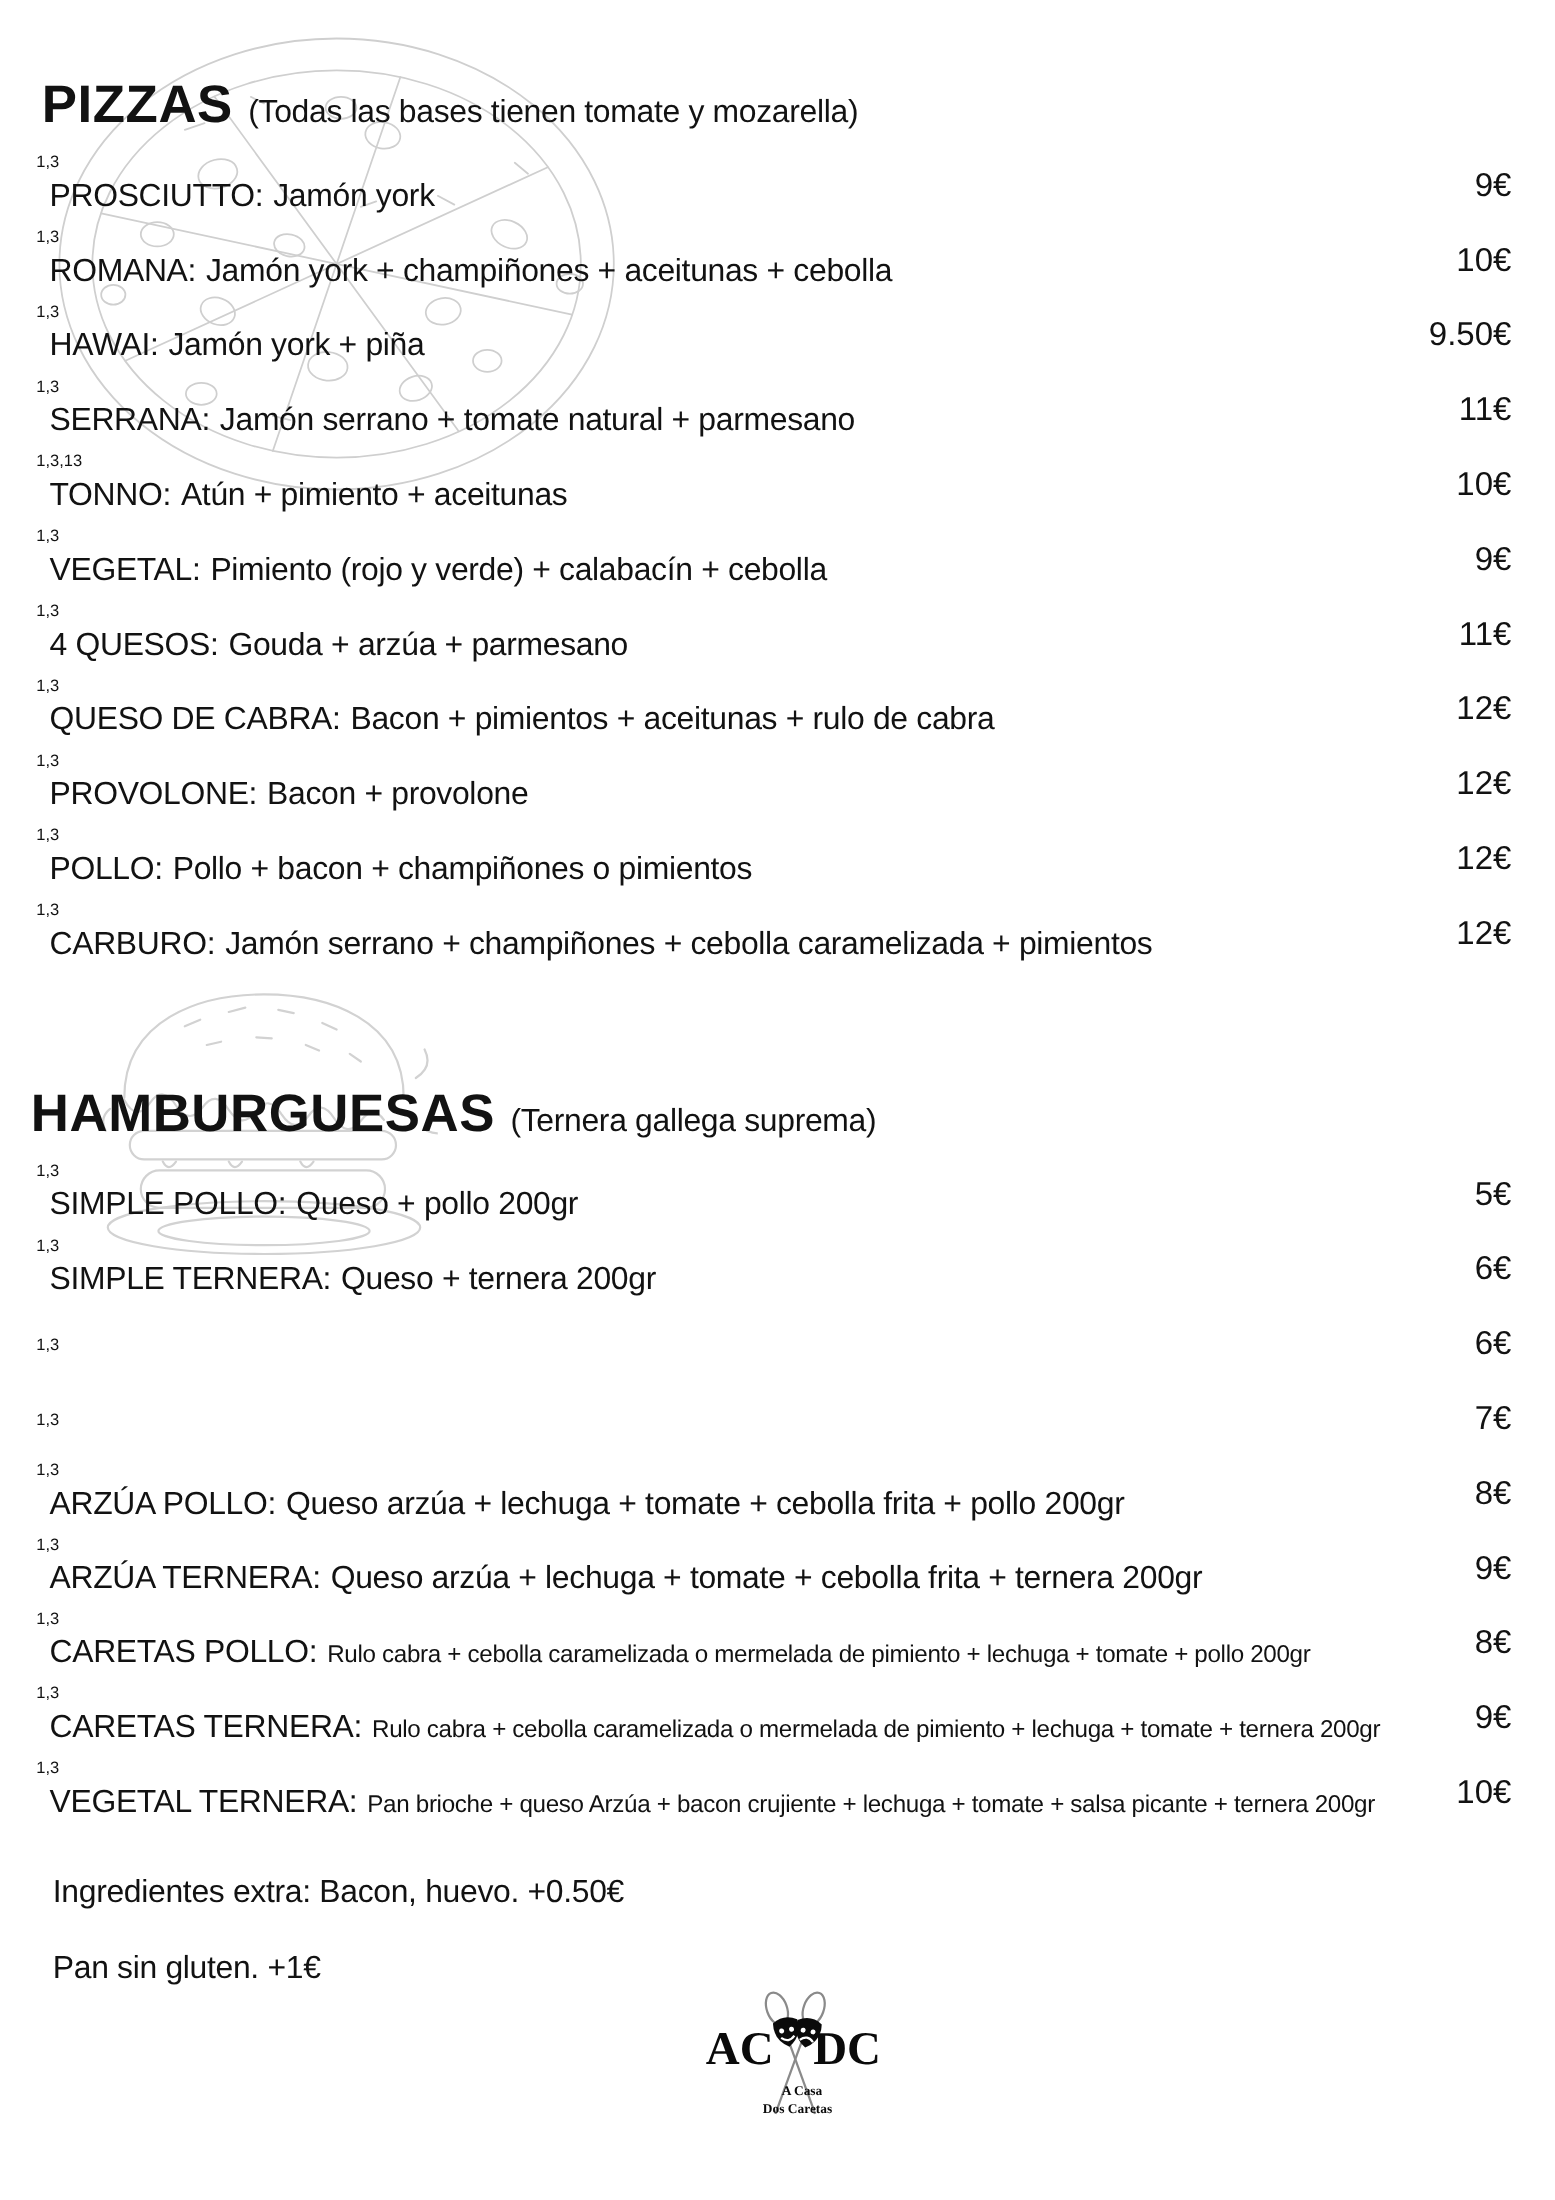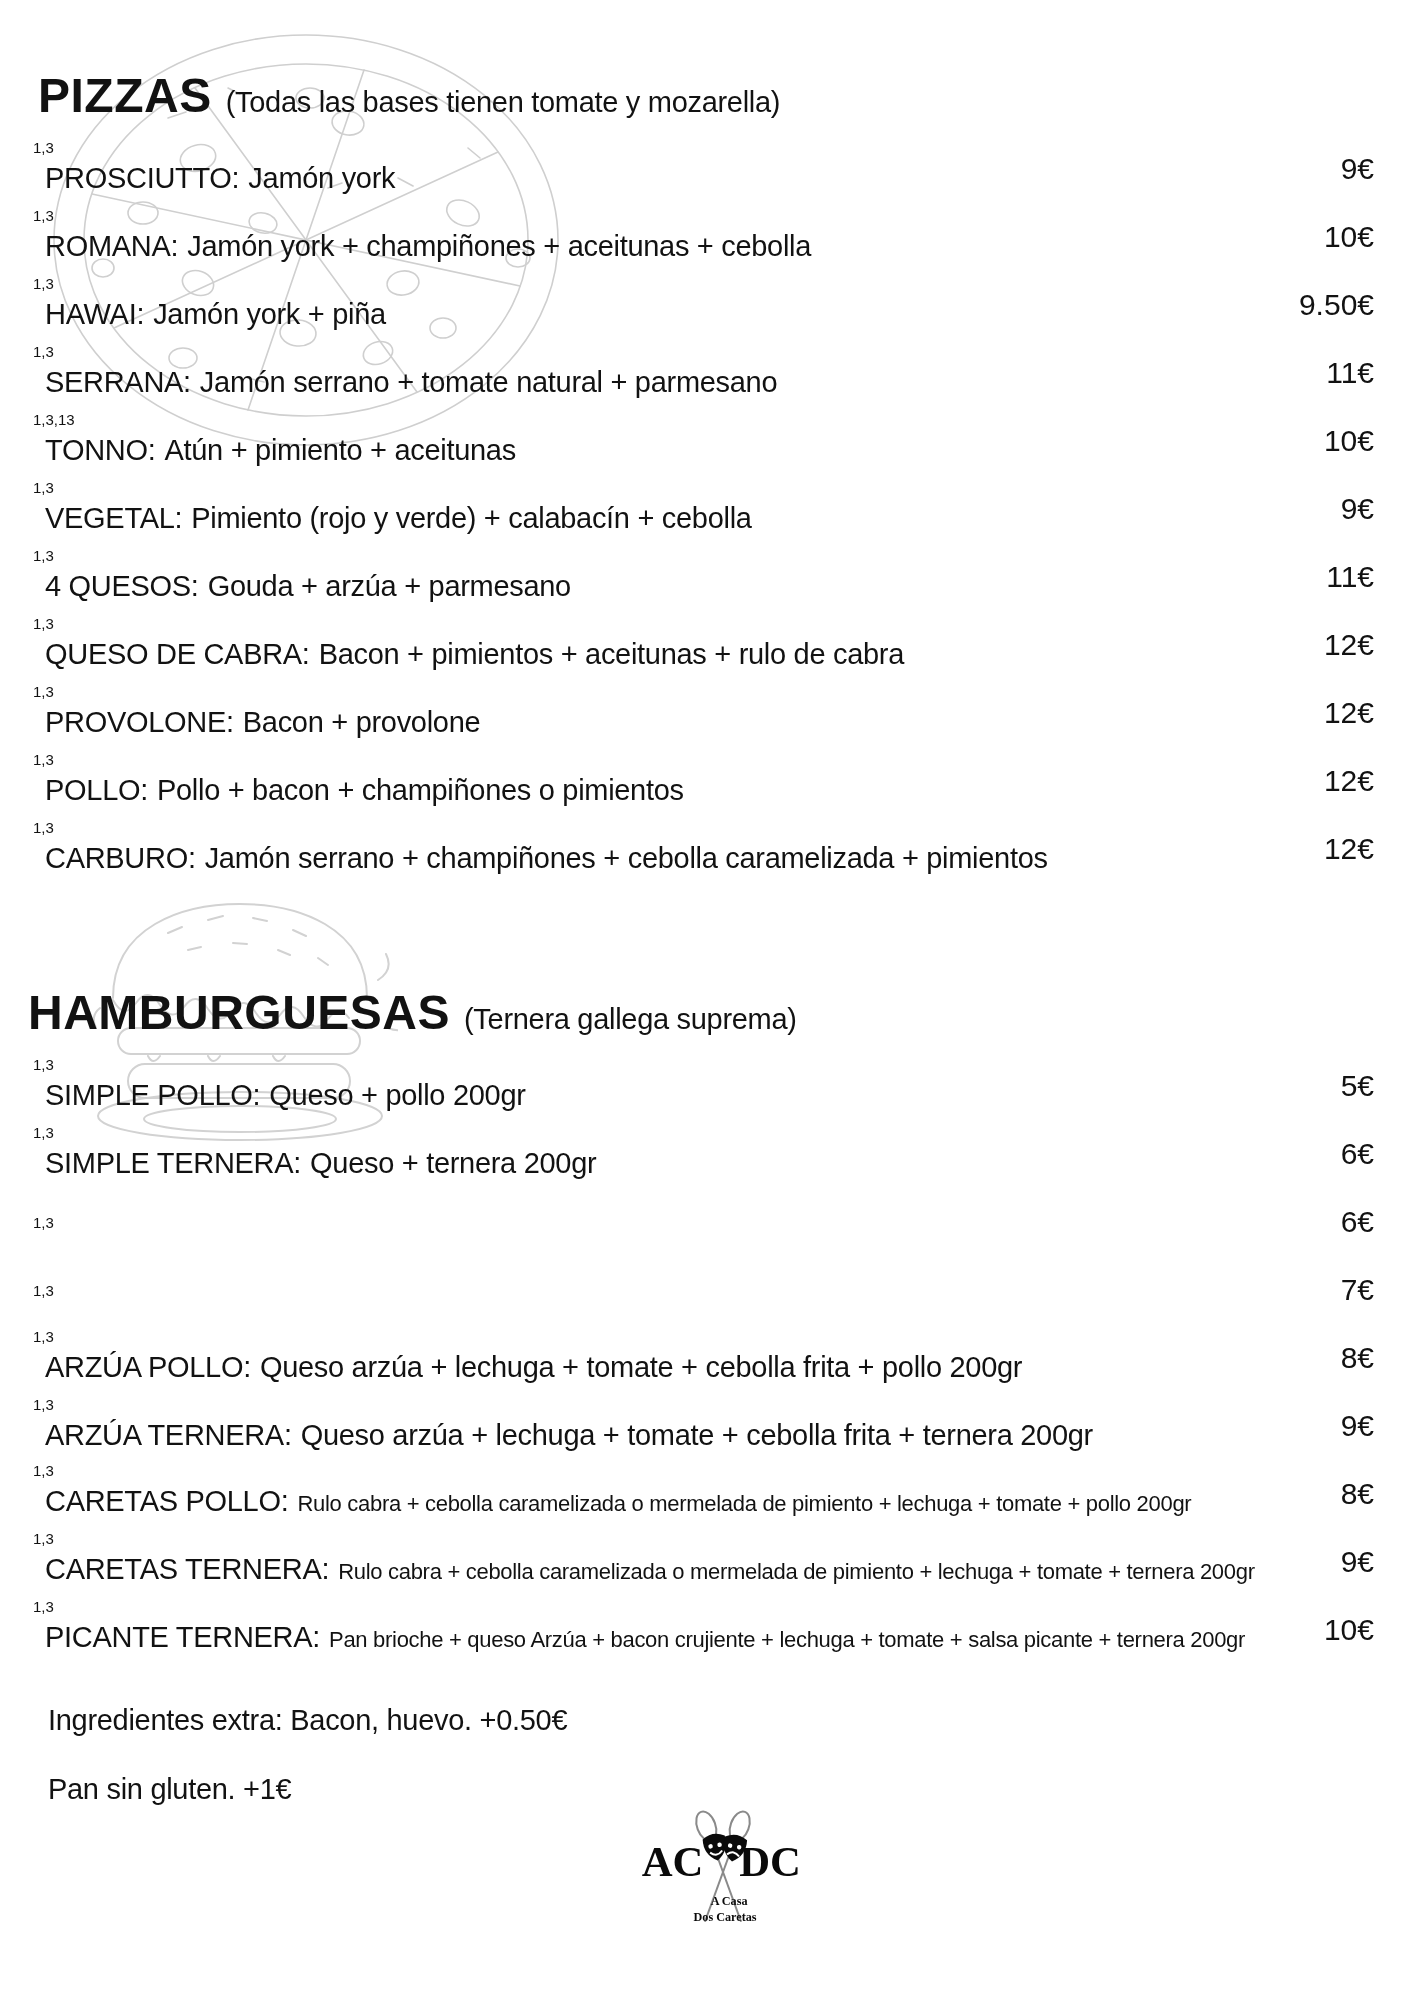--- a/index.html
+++ b/index.html
@@ -240,21 +240,21 @@
       <span class="item-line">
         <span class="item-name">CARETAS TERNERA:</span><span class="item-desc">Rulo cabra + cebolla caramelizada o mermelada de pimiento + lechuga + tomate + ternera 200gr</span>
       </span>
     </div>
     <span class="item-price">9€</span>
   </div>
       <div class="menu-row small">
     <div class="row-left">
       <span class="allergens">1,3</span>
       <span class="item-line">
-        <span class="item-name">PICANTE TERNERA:</span><span class="item-desc">Pan brioche + queso Arzúa + bacon crujiente + lechuga + tomate + salsa picante + ternera 200gr</span>
+        <span class="item-name">VEGETAL TERNERA:</span><span class="item-desc">Pan brioche + queso Arzúa + bacon crujiente + lechuga + tomate + salsa picante + ternera 200gr</span>
       </span>
     </div>
     <span class="item-price">10€</span>
   </div>
     </div>
 
   <div class="footer-notes">
     <p>Ingredientes extra: Bacon, huevo. +0.50€</p>
     <p>Pan sin gluten. +1€</p>
   </div>

